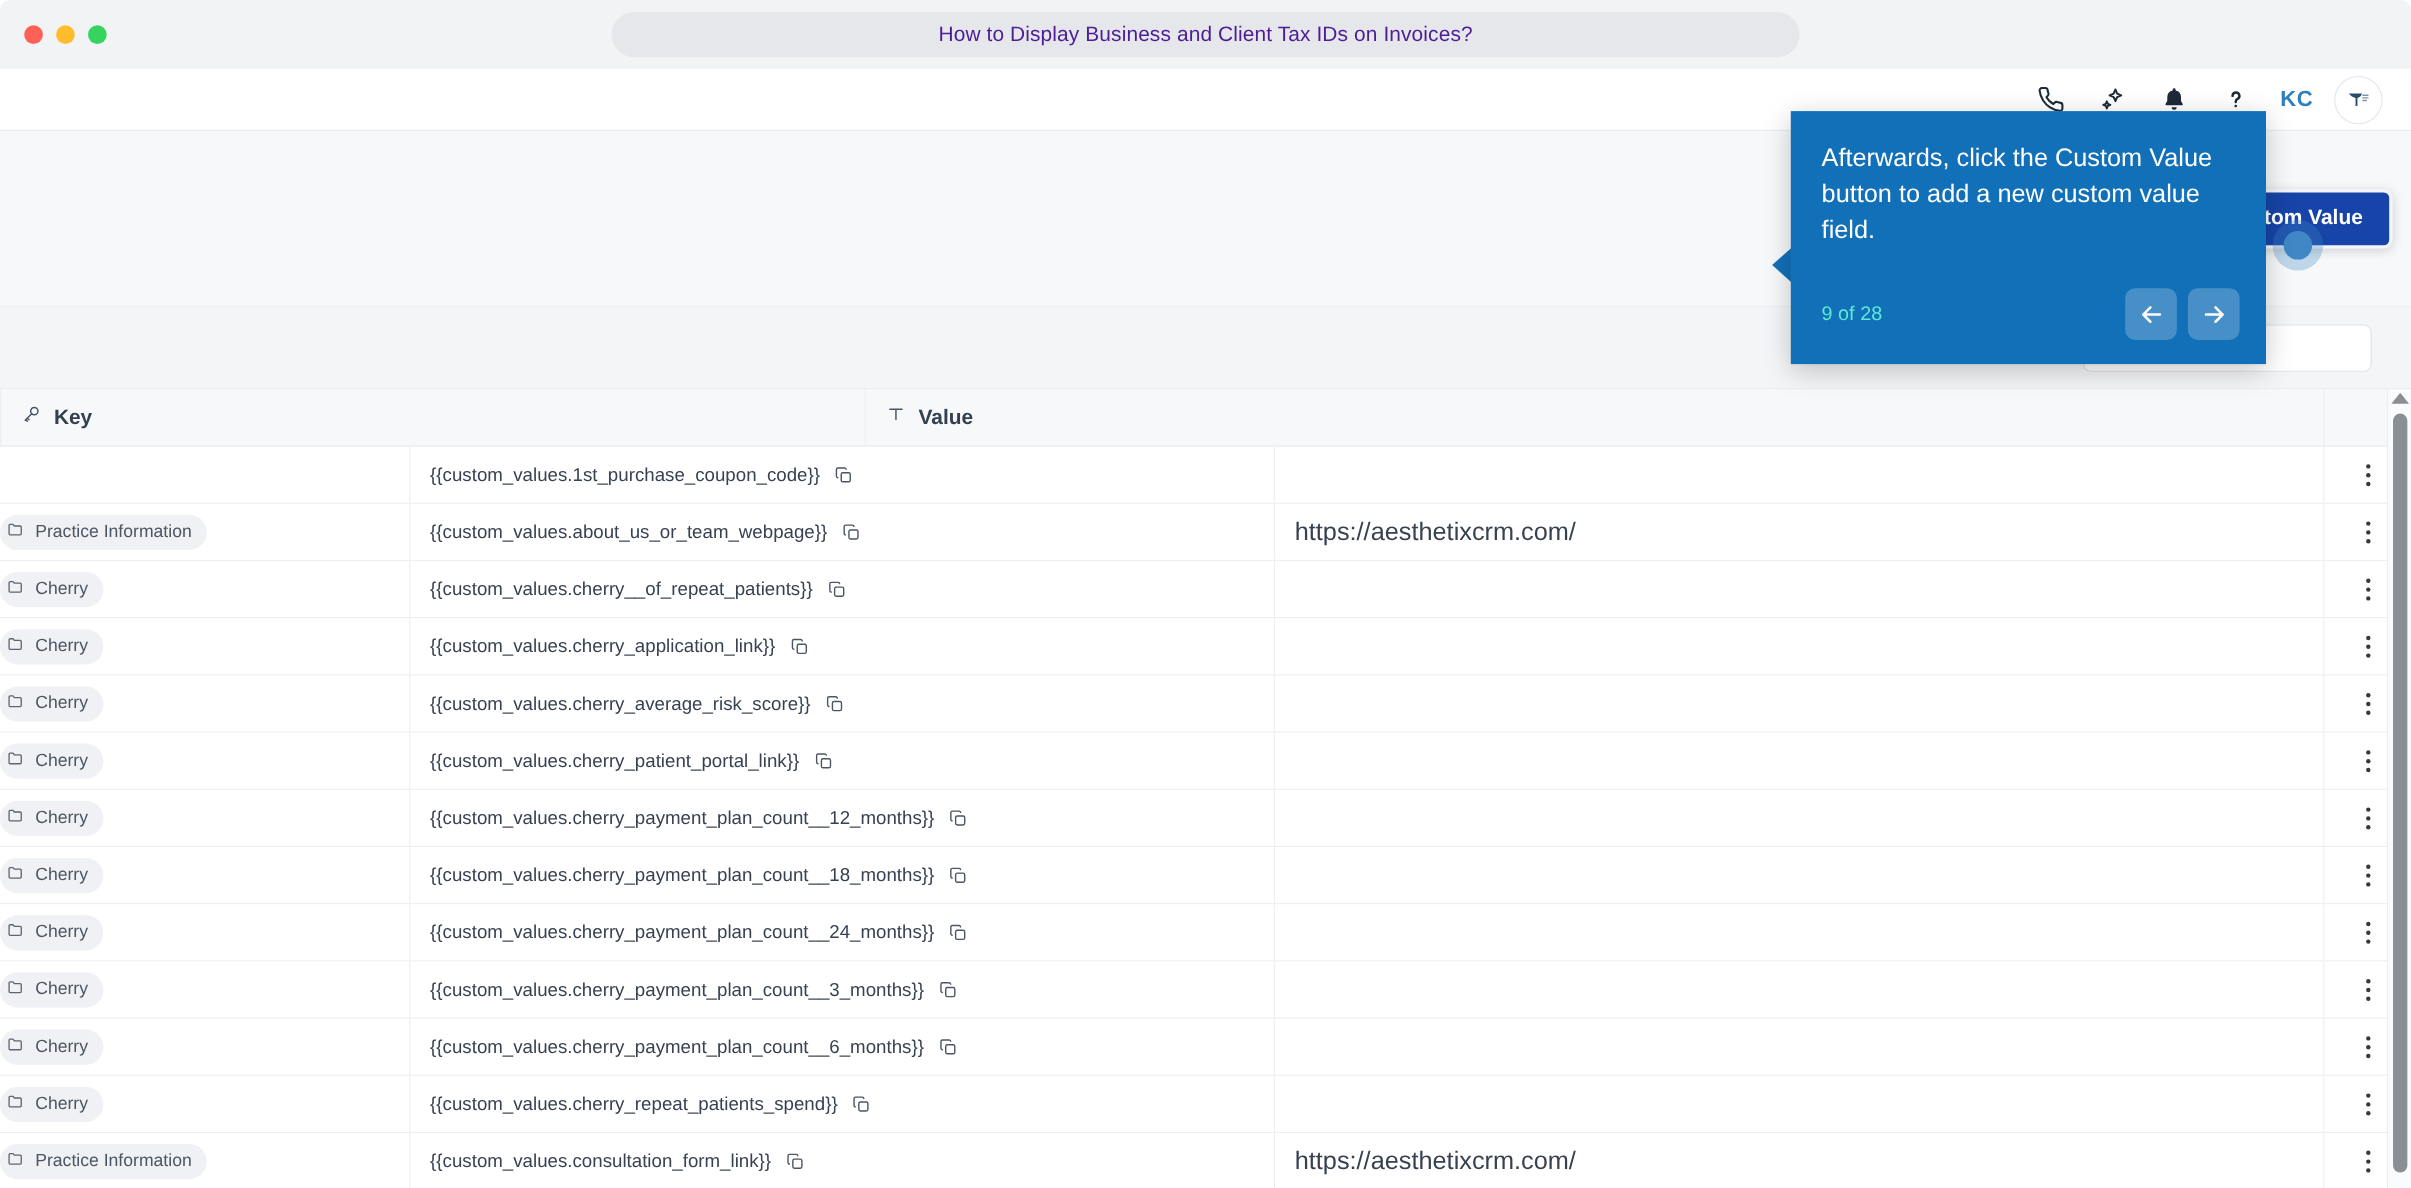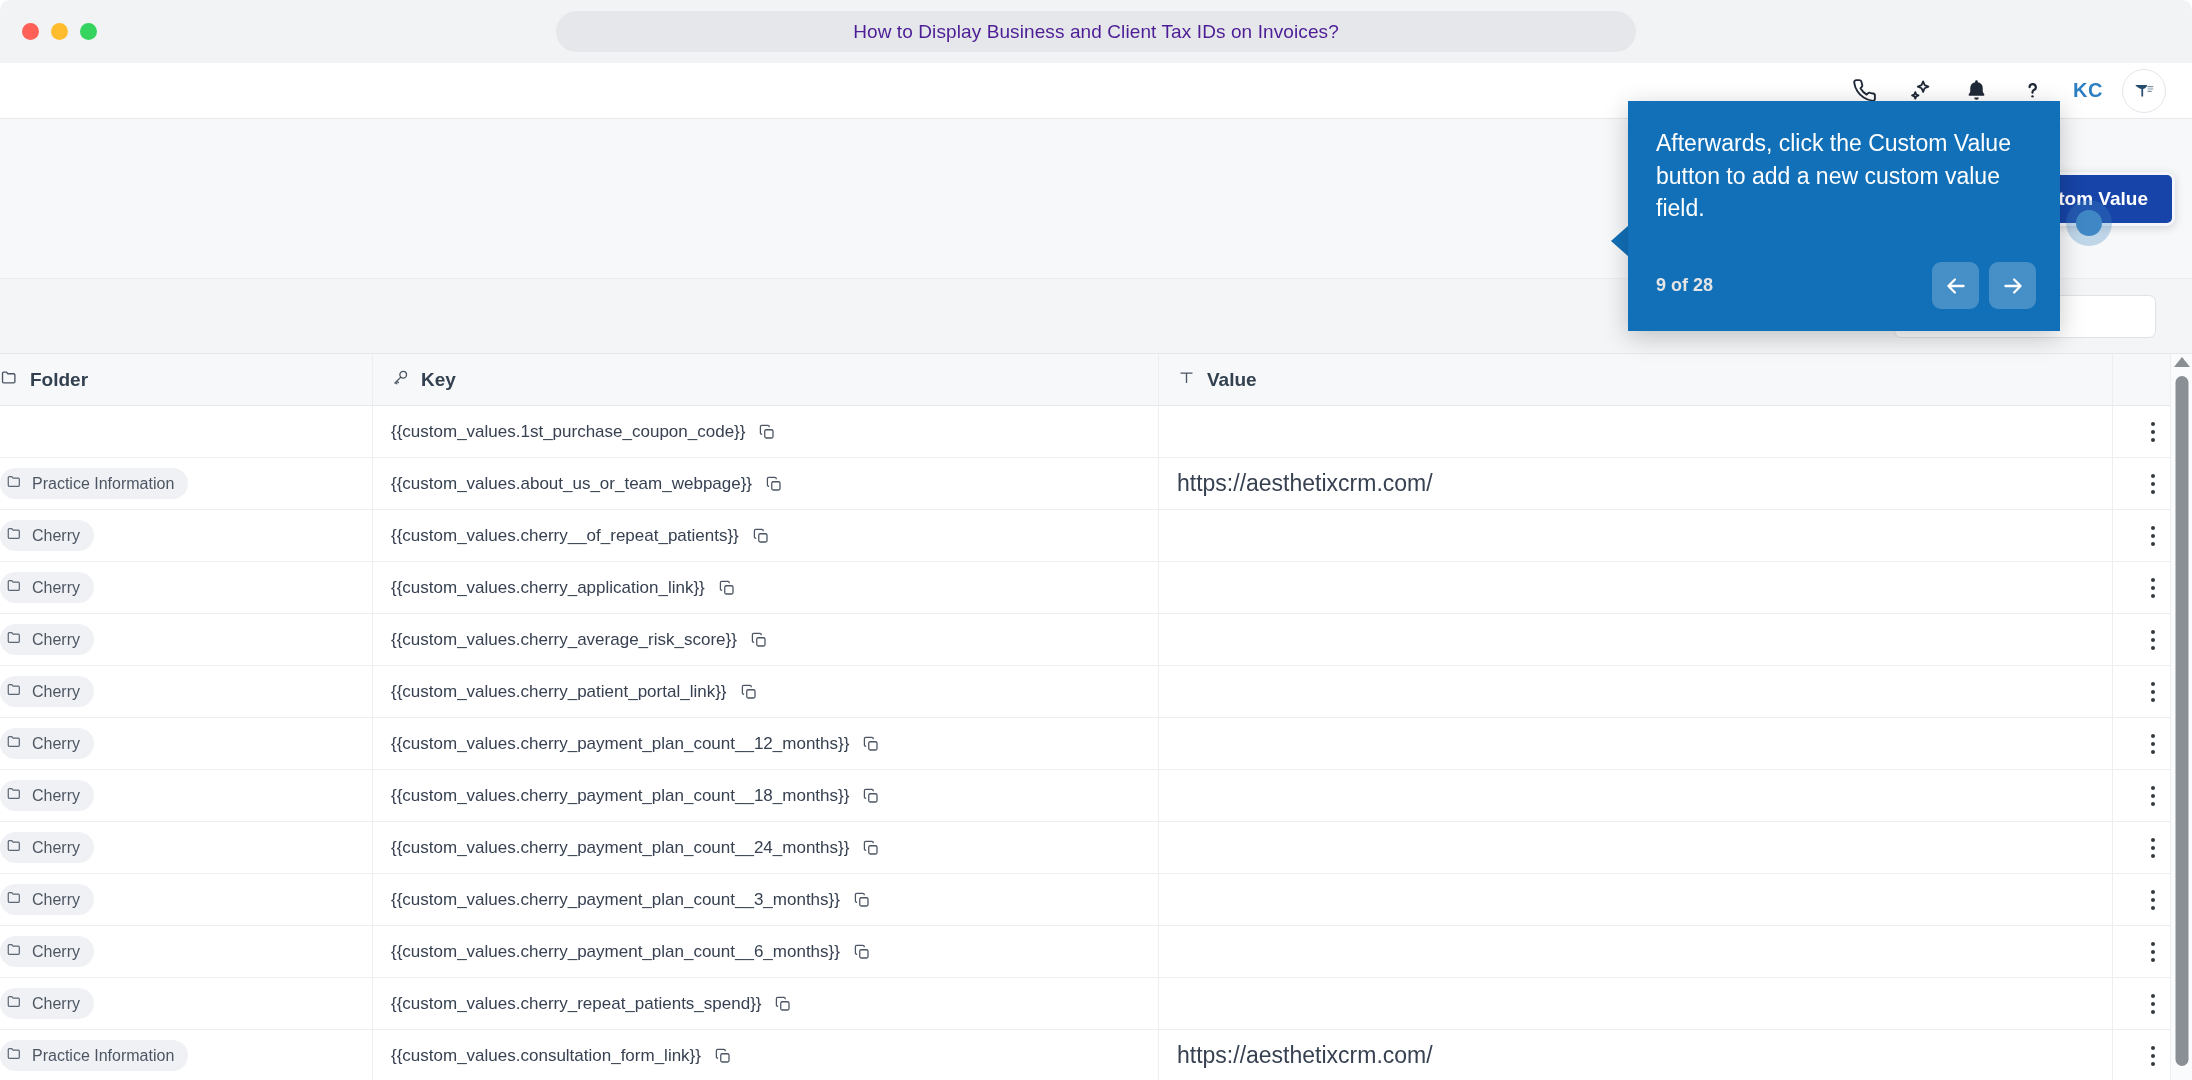--- a/index.html
+++ b/index.html
@@ -155,21 +155,21 @@
     background: #1270b8; border-radius: 0;
     box-shadow: 0 6px 24px rgba(0,0,0,.22);
     padding: 26px 28px 22px 28px;
     color: #ffffff;
   }
   .tt-text { font-size: 23px; line-height: 1.42; font-weight: 400; }
   .tt-foot {
     position: absolute; left: 28px; right: 24px; bottom: 22px;
     display: flex; align-items: center; justify-content: space-between;
   }
-  .tt-count { font-size: 18px; color: #e5e5e5; font-weight: bold; }
+  .tt-count { font-size: 18px; color: #5eead4; }
   .tt-btns { display: flex; gap: 10px; }
   .tt-btn {
     width: 47px; height: 47px; border-radius: 9px;
     background: rgba(255,255,255,.22);
     display: flex; align-items: center; justify-content: center;
     color: #ffffff;
   }
   .tt-tail {
     position: absolute; left: 1628px; top: 225px;
     width: 0; height: 0;
@@ -247,28 +247,20 @@
 
 <div class="searchrow">
   <div class="searchbox">
     <span>Search Values</span>
   </div>
 </div>
 
 <div class="table">
 
   <div class="thead">
-    <div class="th c-folder">
-      <span>
-        <svg width="19" height="19" viewBox="0 0 24 24" fill="none" stroke="#4b5563" stroke-width="1.7" stroke-linejoin="round">
-          <path d="M3.2 6.6A1.4 1.4 0 0 1 4.6 5.2h3.6l1.7 2.1h7.5a1.4 1.4 0 0 1 1.4 1.4v8.7a1.4 1.4 0 0 1-1.4 1.4H4.6a1.4 1.4 0 0 1-1.4-1.4z"></path>
-        </svg>
-      </span>
-      <span>Folder</span>
-    </div>
 
     <div class="th c-key">
       <span>
         <svg width="19" height="19" viewBox="0 0 24 24" fill="none" stroke="#4b5563" stroke-width="1.7" stroke-linecap="round" stroke-linejoin="round">
           <circle cx="15.4" cy="8.5" r="4.2"></circle>
           <path d="M12.4 11.5L5 18.9M7.4 16.5l1.9 1.9M5.6 18.3l1.7 1.7"></path>
         </svg>
       </span>
       <span>Key</span>
     </div>

